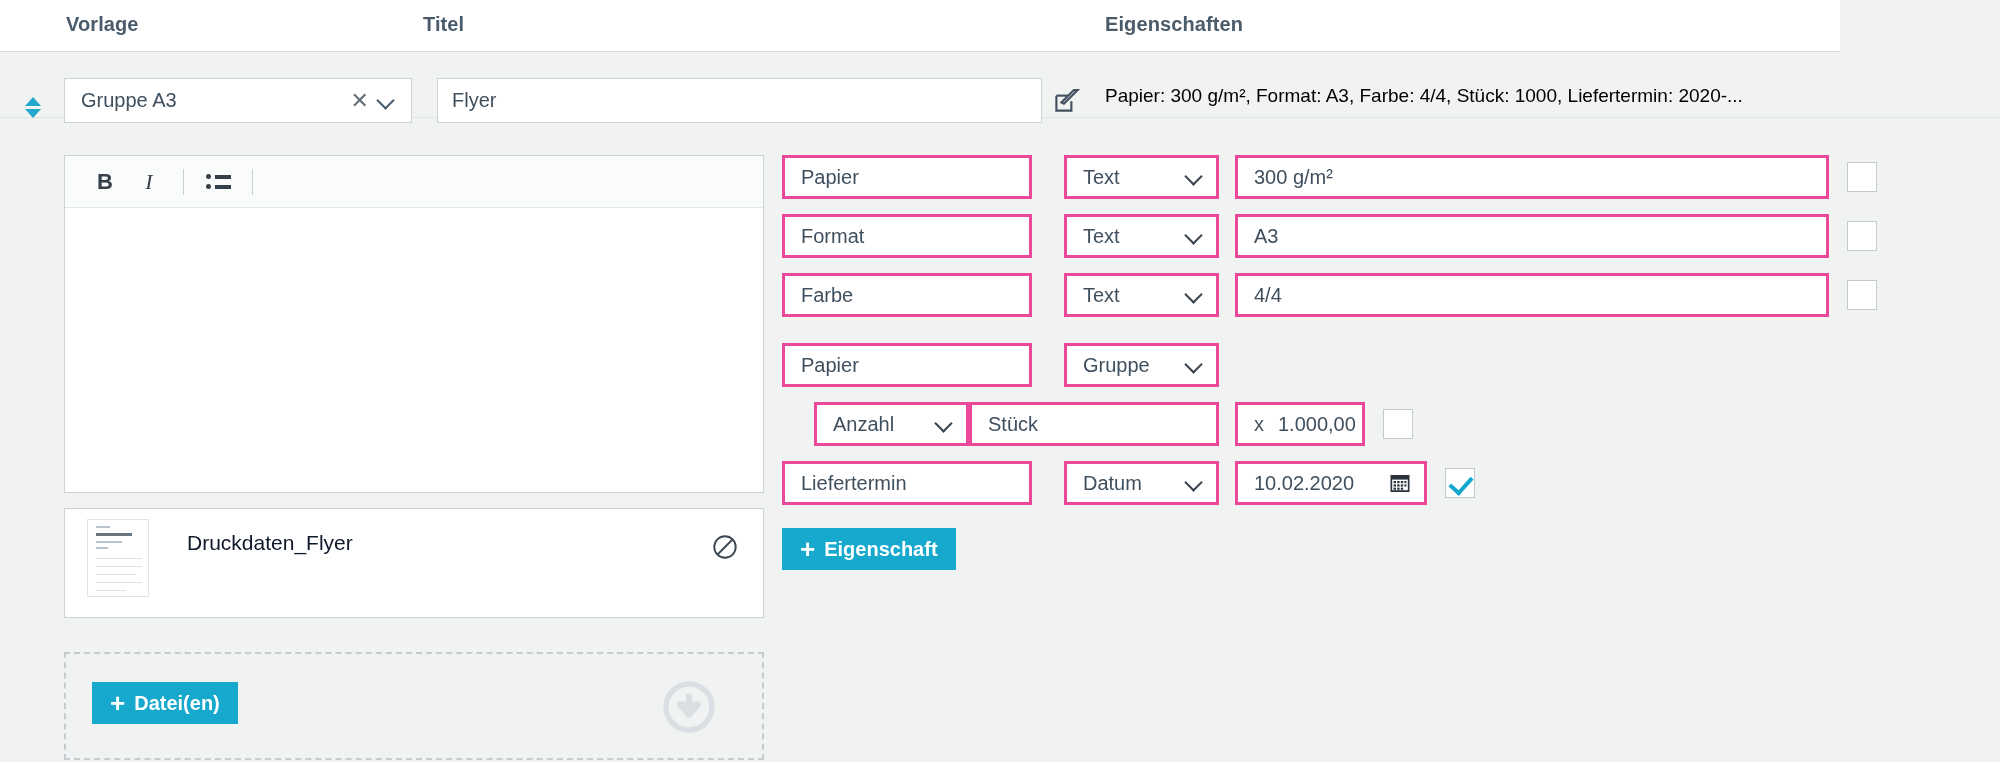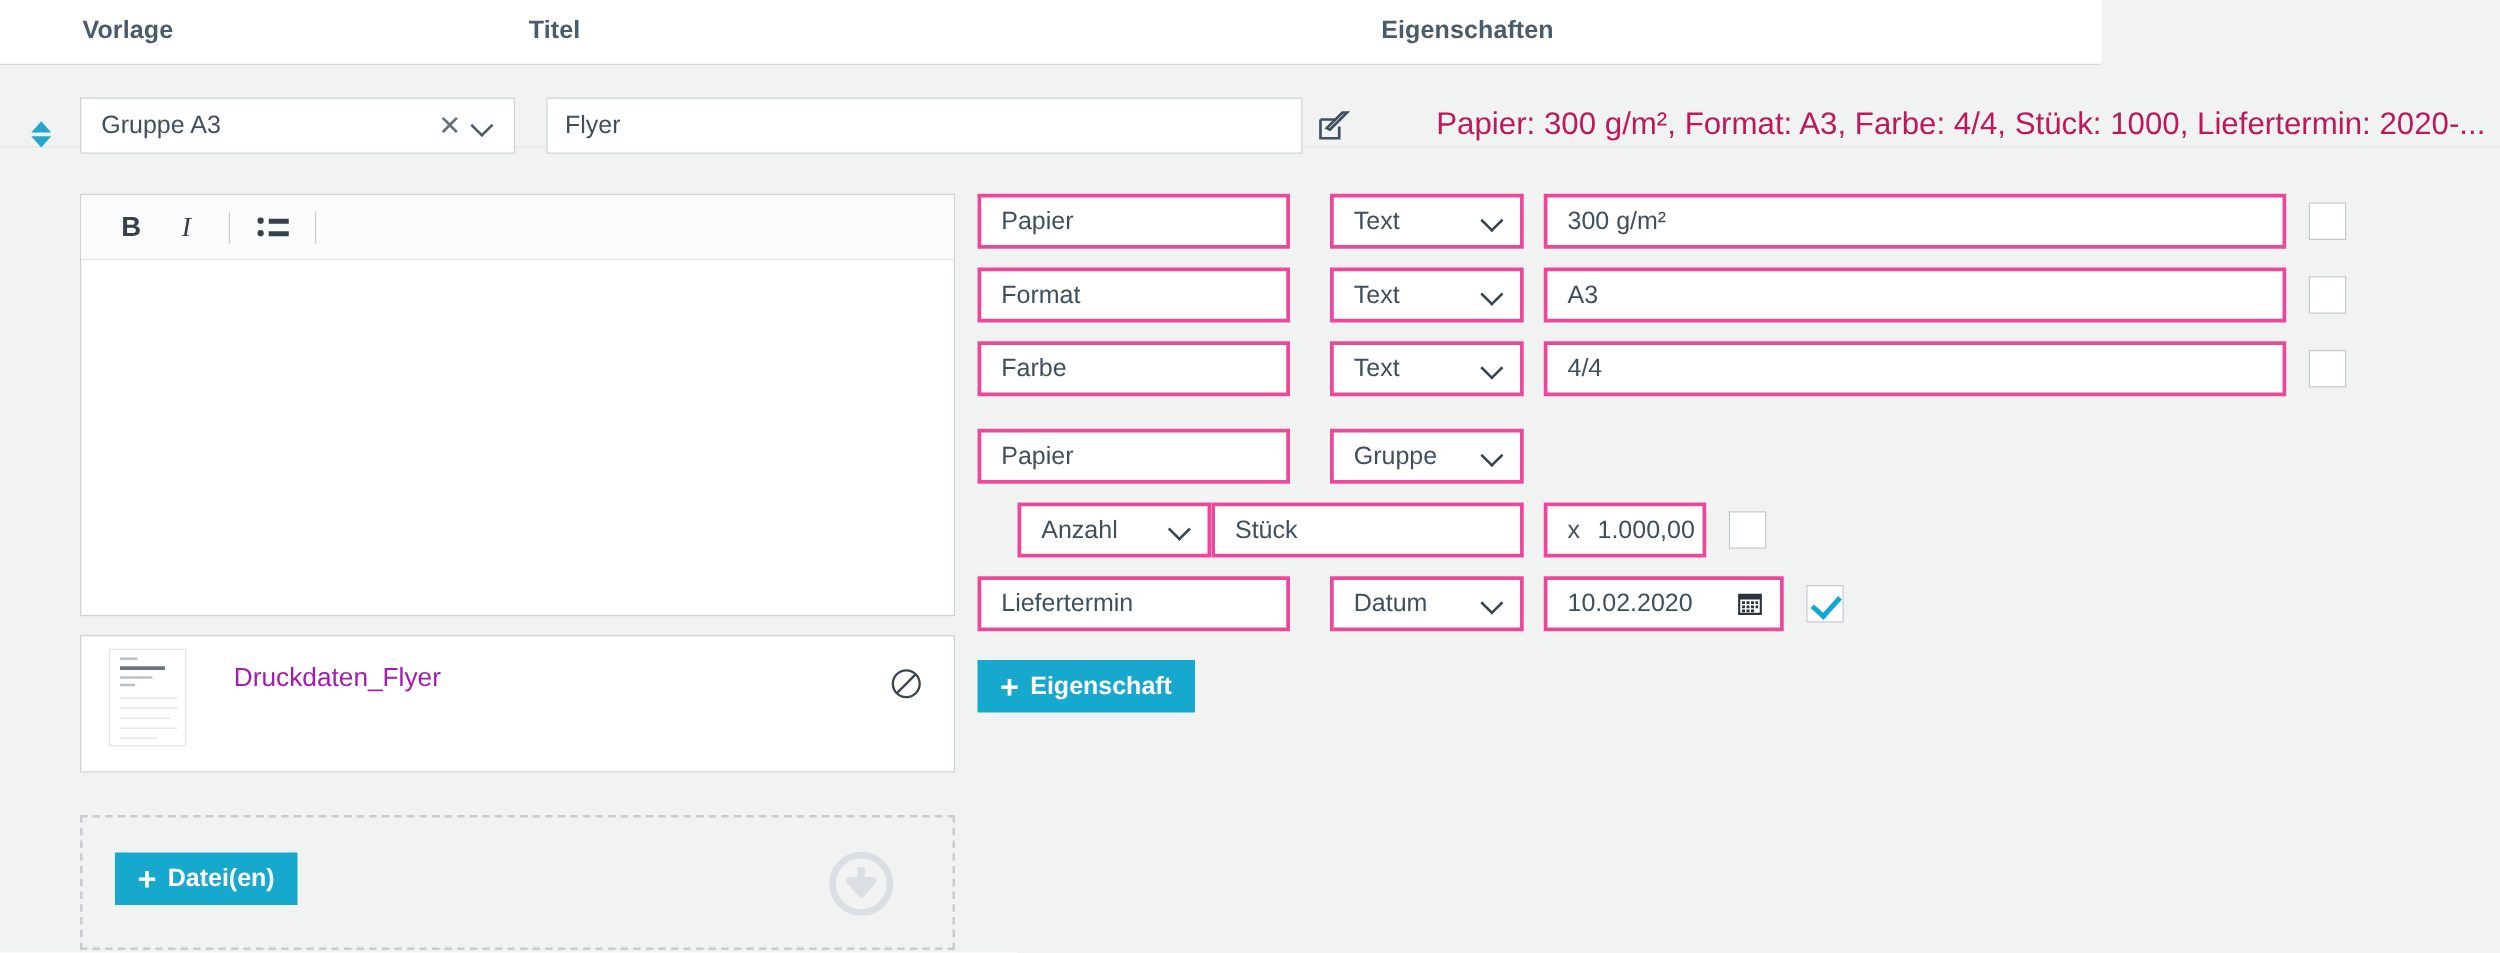--- a/index.html
+++ b/index.html
@@ -7,21 +7,21 @@
     margin: 0; padding: 0;
     width: 2000px; height: 762px;
     font-family: "Liberation Sans", sans-serif;
     background: #ffffff;
     overflow: hidden;
   }
   .page { position: relative; width: 2000px; height: 762px; background:#f1f3f3; }
 
   
   .header {
-    position: absolute; left:0; top:0; width:1681px; height:52px;
+    position: absolute; left:0; top:0; width:1840px; height:52px;
     background:#ffffff;
     border-bottom:1px solid #d4d9dc;
   }
   .header-label {
     position:absolute; top:13px;
     font-size:20px; font-weight:bold; color:#4a5b6b;
     letter-spacing:0.1px;
     white-space:nowrap;
   }
   .hl-vorlage { left:66px; }
@@ -65,21 +65,21 @@
     background:#ffffff; border:1px solid #ccd2d6;
     display:flex; align-items:center; padding:0 14px;
     font-size:20px; color:#3f4f5e;
   }
 
   .edit-icon{
     position:absolute; left:1052px; top:85px; width:30px; height:30px; cursor:pointer;
   }
   .summary-text{
     position:absolute; left:1105px; top:85px;
-    font-size:25px; color:#be185d; white-space:nowrap;margin-left:44px;
+    font-size:19px; color:#000000; white-space:nowrap;
   }
 
   
   .editor-box{
     position:absolute; left:64px; top:155px; width:700px; height:338px;
     background:#ffffff; border:1px solid #ccd2d6;
   }
   .editor-toolbar{
     height:52px; border-bottom:1px solid #e3e7ea; background:#fafbfb;
     display:flex; align-items:center; padding-left:20px; gap:4px;
@@ -101,21 +101,21 @@
     position:absolute; left:64px; top:508px; width:700px; height:110px;
     background:#ffffff; border:1px solid #ccd2d6;
     display:flex; align-items:flex-start;
   }
   .file-thumb{
     width:62px; height:78px; margin:10px 0 0 22px;
     background:#ffffff; border:1px solid #e0e4e7; position:relative; overflow:hidden;
   }
   .file-thumb .tl{ position:absolute; background:#b9c2ca; }
   .file-name{
-    margin:22px 0 0 38px; font-size:21px; color:#a21caf;
+    margin:22px 0 0 38px; font-size:21px; color:#0f172a;
   }
   .block-icon{
     position:absolute; right:24px; top:24px; width:28px;height:28px; cursor:pointer;
   }
 
   .dropzone{
     position:absolute; left:64px; top:652px; width:700px; height:108px;
     border:2px dashed #c6ccd1; background:#f1f3f3;
   }
   .btn-teal{

